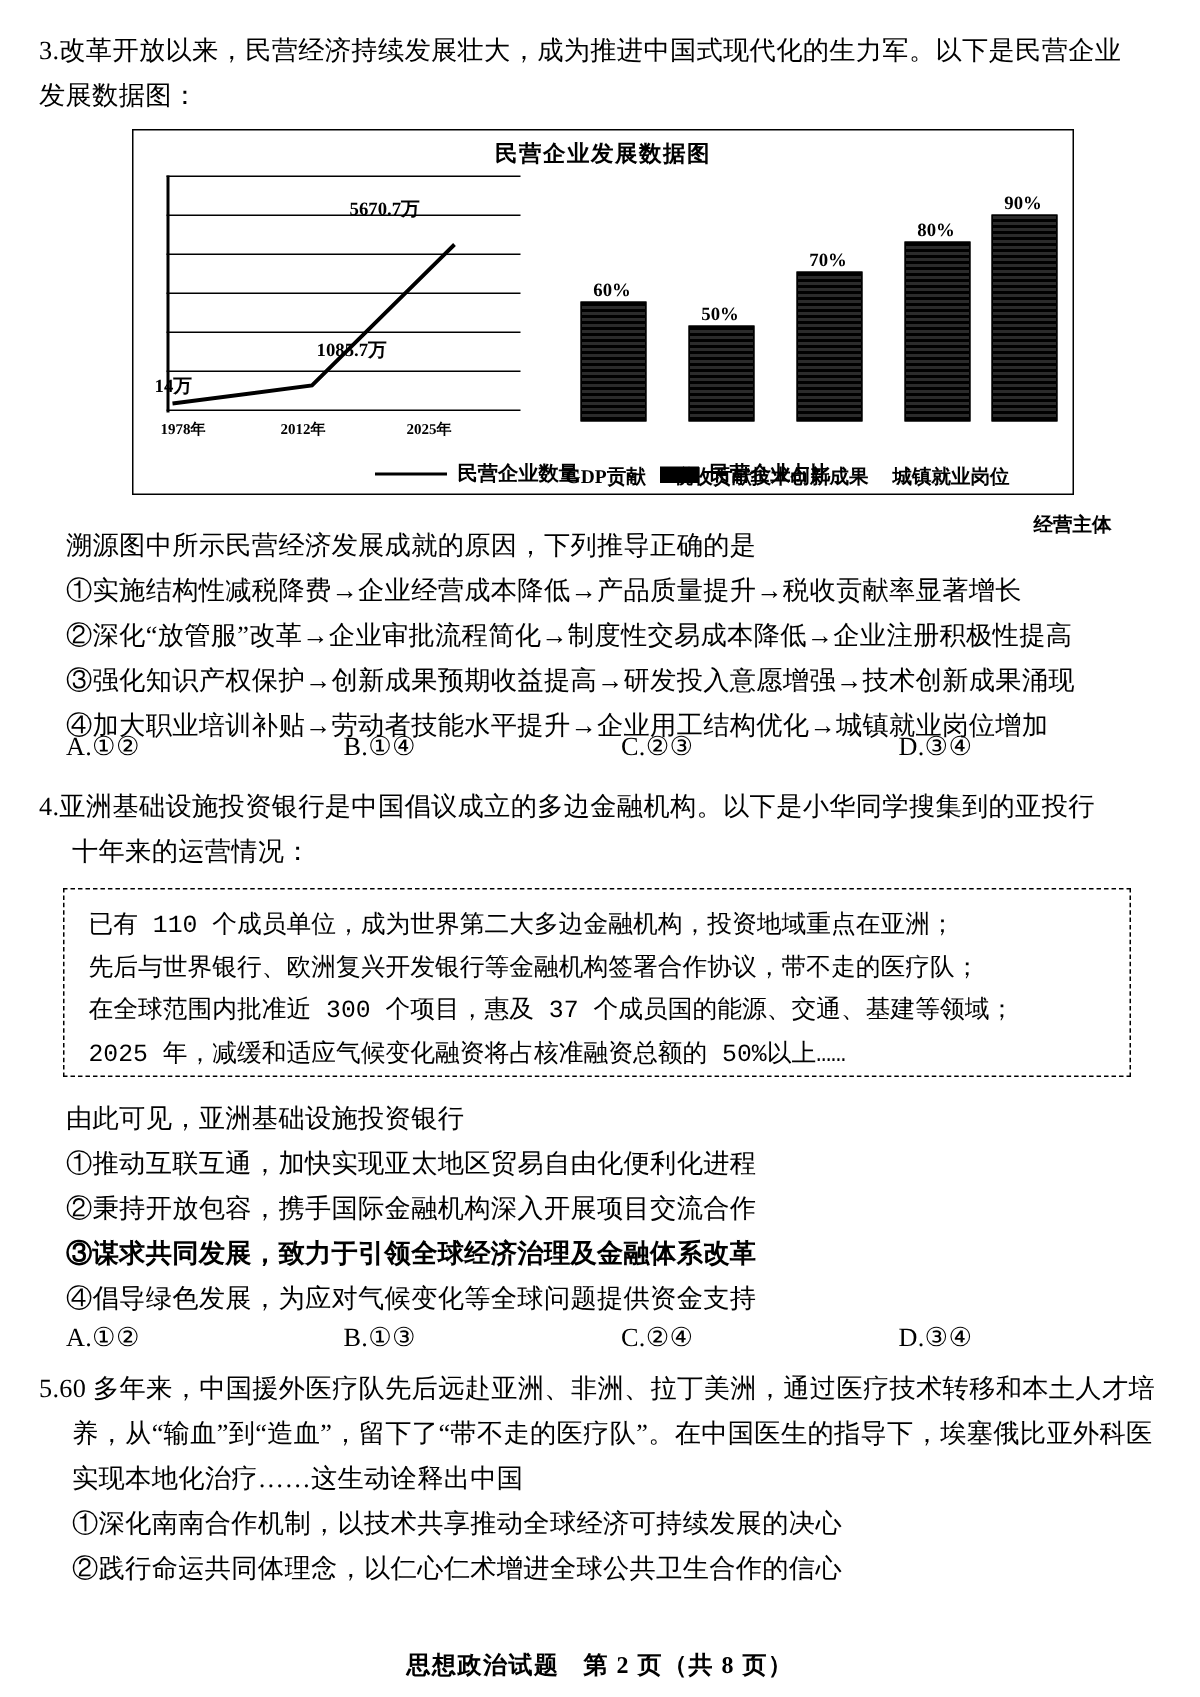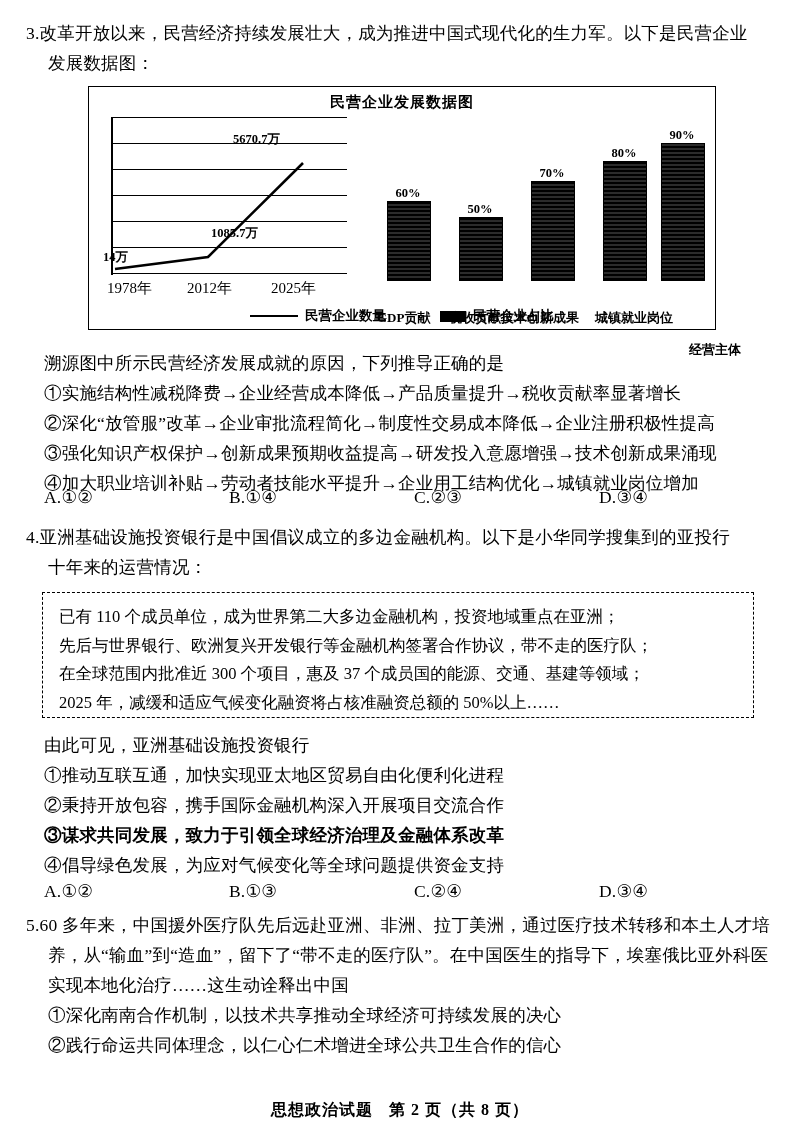--- a/index.html
+++ b/index.html
@@ -24,21 +24,21 @@
   }
   .qnum{ white-space:nowrap; }
   .opts{
     display:flex;
     font-size:17.5px;
     line-height:30px;
   }
   .opt{ width:192px; }
   
   #q3{ left:26px; top:18px; width:750px; }
-  #q3 .line2{ margin-left:22px; }
+  #q3 .line2{ }
 
   .chartbox{
     position:absolute;
     left:88px; top:86px;
     width:626px; height:242px;
     border:1.6px solid #000;
     background:#fff;
   }
   .chart-title{
     position:absolute;
@@ -66,22 +66,22 @@
   }
   .line-label{
     position:absolute;
     font-size:12.5px;
     font-weight:bold;
     white-space:nowrap;
   }
   .xlab{
     position:absolute;
     top:192px;
-    font-size:15px;
-    font-weight:normal;
+    font-size:10px;
+    font-weight:bold;
     white-space:nowrap;
   }
   
   .barplot{
     position:absolute;
     left:284px; top:26px;
     width:332px; height:168px;
   }
   .bar{
     position:absolute;
@@ -130,21 +130,21 @@
 
   .dashbox{
     position:absolute;
     left:42px; top:592px;
     width:712px; height:126px;
     border:1.6px dashed #000;
     box-sizing:border-box;
     padding:10px 14px 0 16px;
     font-size:16.5px;
     line-height:28.5px;
-    font-family:Liberation Serif, serif;
+    font-family:Liberation Mono, monospace;
   }
   #q4text{ left:44px; top:730px; width:740px; }
   #q4opts{ left:44px; top:876px; width:740px; }
 
   
   #q5{ left:26px; top:910px; width:752px; }
   #q5 .ind{ margin-left:22px; display:block; }
 
   .footer{
     position:absolute;

